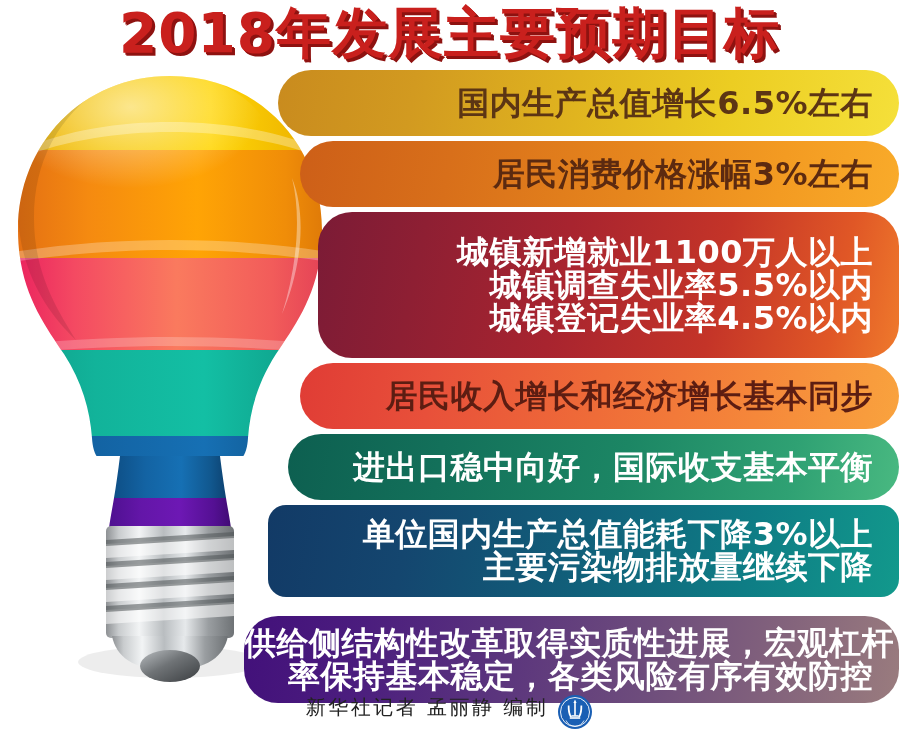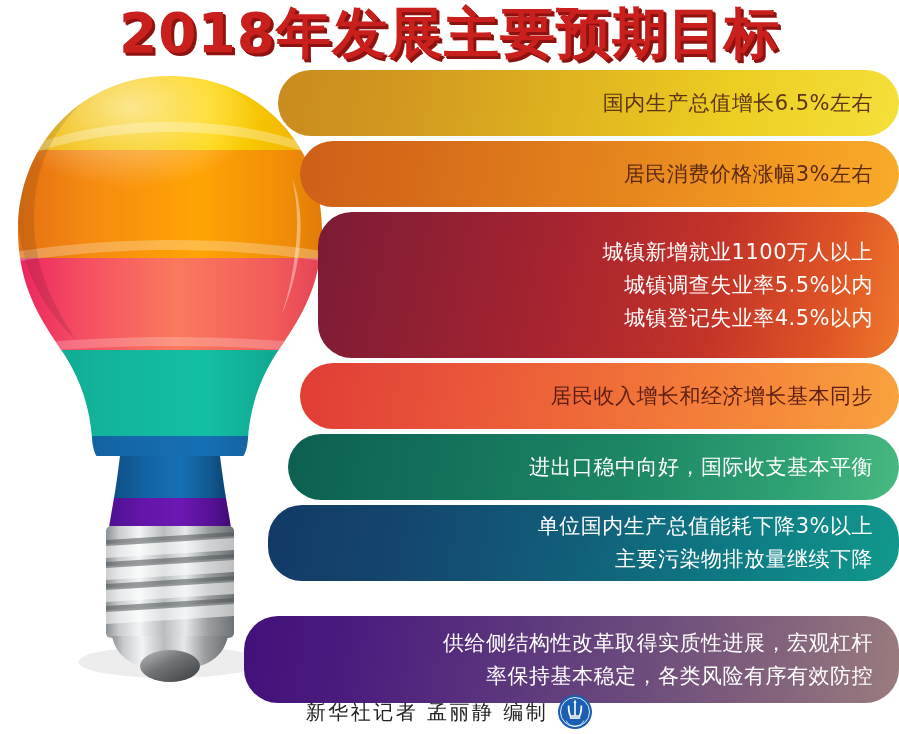--- a/index.html
+++ b/index.html
@@ -37,22 +37,22 @@
     border-radius: 34px;
     display: flex;
     flex-direction: column;
     justify-content: center;
     padding-right: 26px;
     overflow: hidden;
   }
   .band .line {
     text-align: right;
     white-space: nowrap;
-    font-weight: normal;
-    font-size: 21px;
+    font-weight: bold;
+    font-size: 32px;
     line-height: 33px;
     letter-spacing: 0.5px;
   }
 
   
   #band1 { left: 278px; top:  70px; width: 621px; height: 66px;
            background: linear-gradient(100deg, #c98b1e 0%, #d29a20 22%, #e0b41f 48%, #eccd22 72%, #f5e03a 100%); }
   #band1 .line { color: #5c3514; }
 
   #band2 { left: 300px; top: 141px; width: 599px; height: 66px;
@@ -64,34 +64,34 @@
   #band3 .line { color: #ffffff; }
 
   #band4 { left: 300px; top: 363px; width: 599px; height: 66px;
            background: linear-gradient(100deg, #e03c35 0%, #e8503a 22%, #ef6c38 50%, #f5873a 76%, #f9a33e 100%); }
   #band4 .line { color: #5c1d12; }
 
   #band5 { left: 288px; top: 434px; width: 611px; height: 66px;
            background: linear-gradient(100deg, #0d5f50 0%, #13705a 25%, #1c8664 55%, #2fa173 82%, #49b981 100%); }
   #band5 .line { color: #ffffff; }
 
-  #band6 { left: 268px; top: 505px; width: 631px; height: 76px;
-           background: linear-gradient(100deg, #123a66 0%, #14466f 22%, #11607a 50%, #0e7d85 76%, #12998c 100%); }
+  #band6 { left: 268px; top: 505px; width: 631px; height: 92px;
+           background: linear-gradient(100deg, #123a66 0%, #14466f 22%, #11607a 50%, #0e7d85 76%, #12998c 100%); border-radius: 18px; }
   #band6 .line { color: #ffffff; }
 
   #band7 { left: 244px; top: 603px; width: 655px; height: 87px;
            background: linear-gradient(100deg, #42107a 0%, #4b1d7e 18%, #5b357d 40%, #6e4d7c 62%, #84647c 82%, #9a7c7e 100%); margin-top: 13px; }
   #band7 .line { color: #ffffff; }
 
   
   #footer {
     position: absolute;
     left: 0; top: 694px; width: 899px;
     display: flex;
-    align-items: center;
+    align-items: flex-start;
     justify-content: center;
     gap: 9px;
   }
   #credit {
     font-size: 20px;
     color: #222222;
     letter-spacing: 2.5px;
     white-space: nowrap;
   }
   #xinhua-logo { width: 36px; height: 36px; display: block; }

